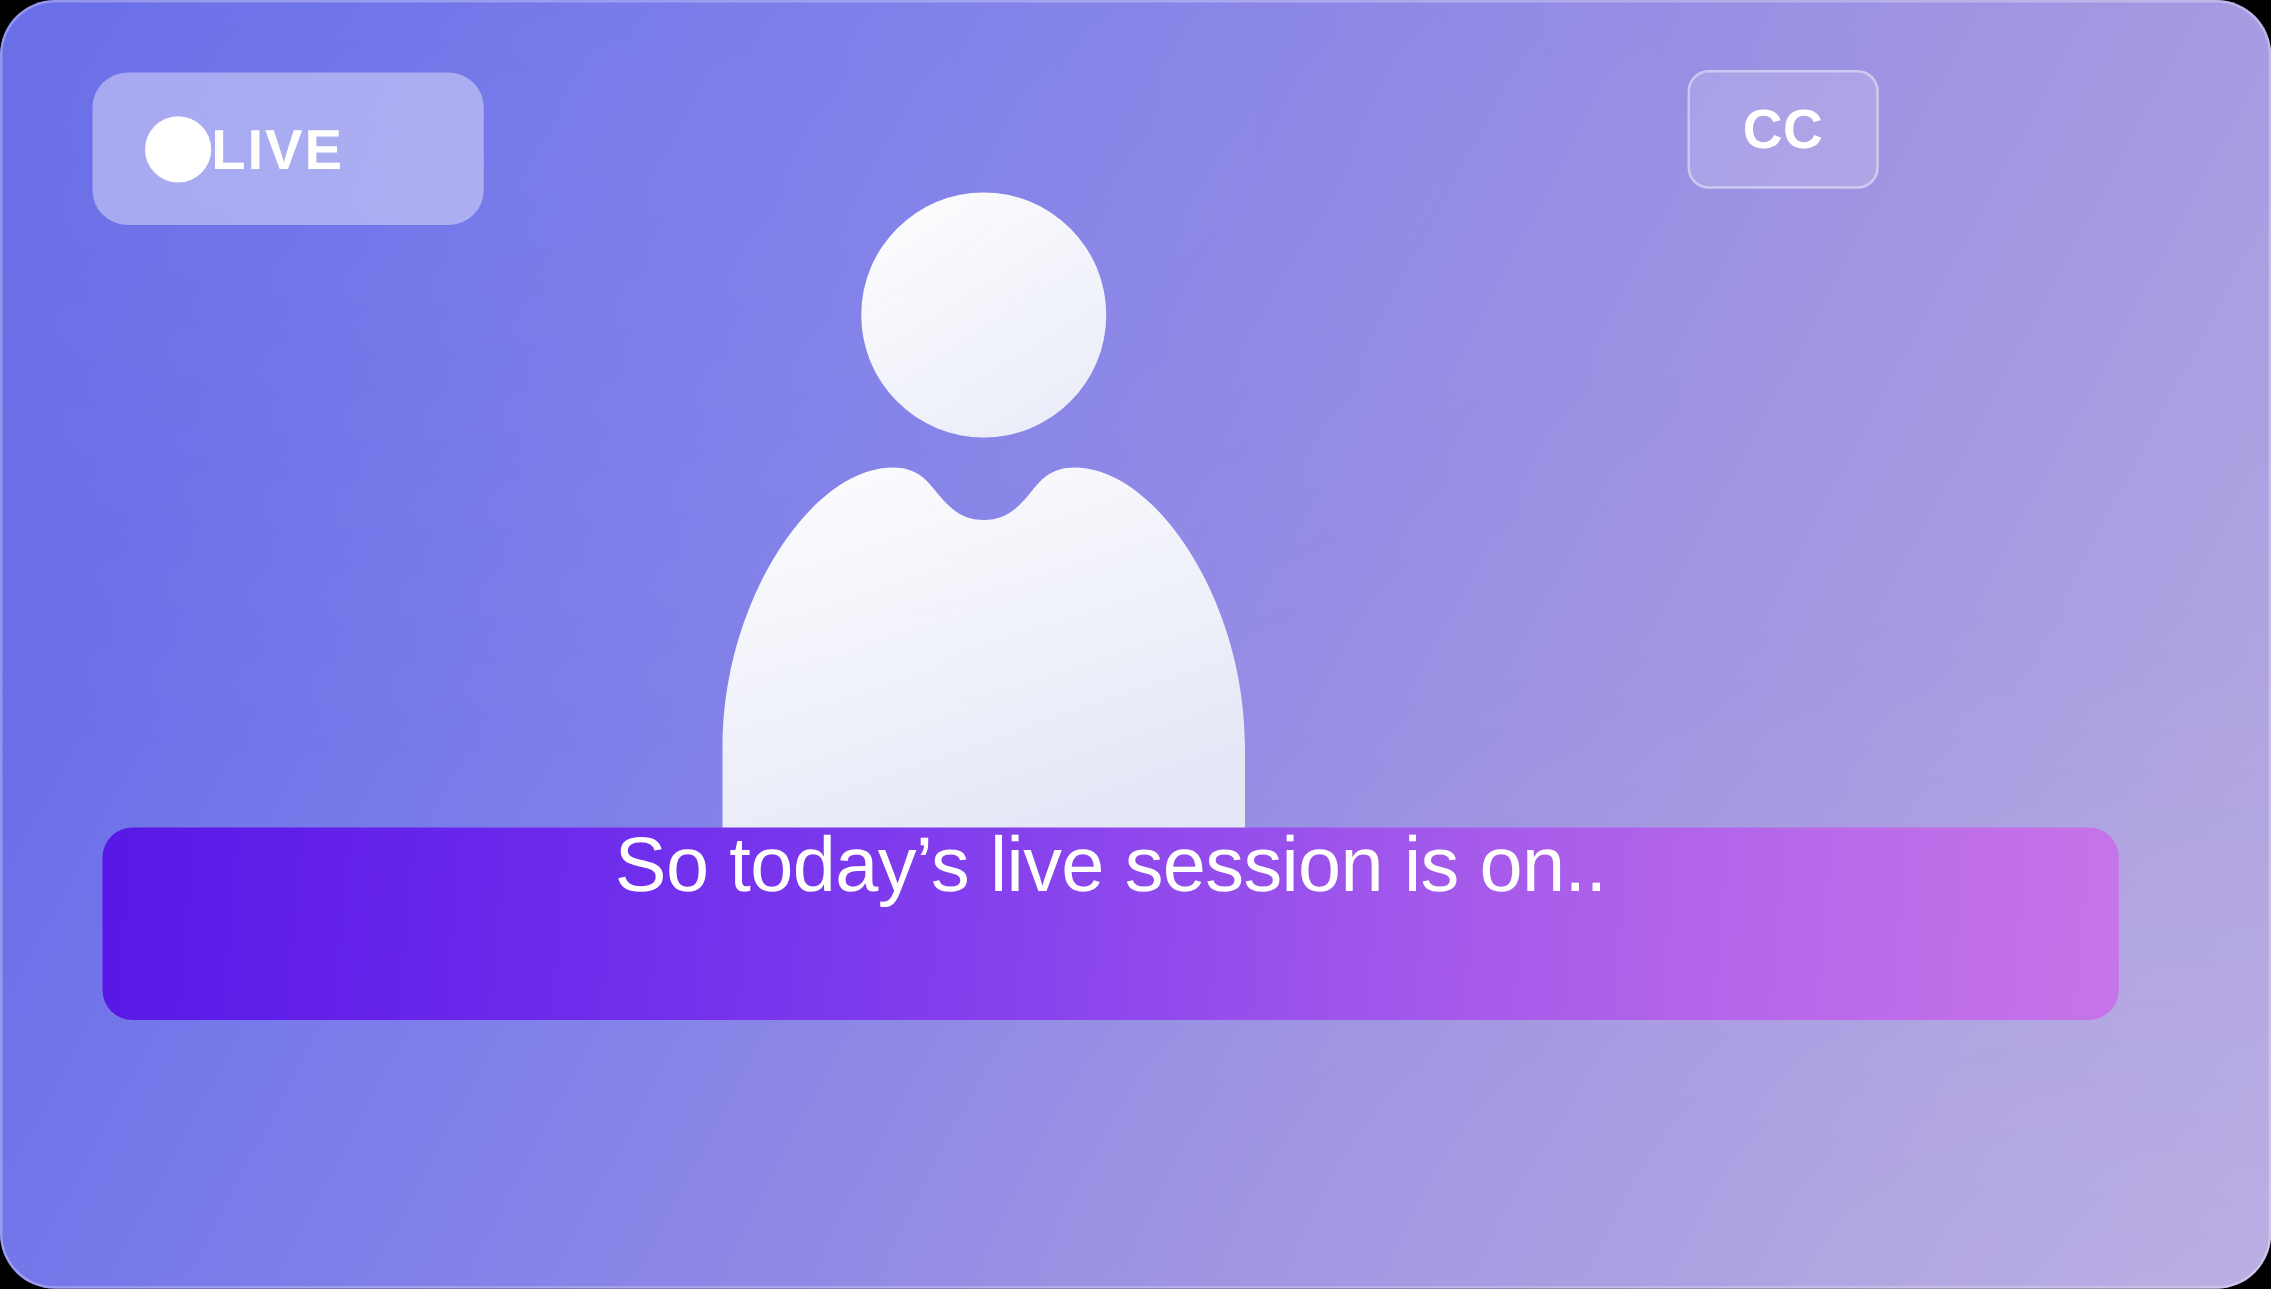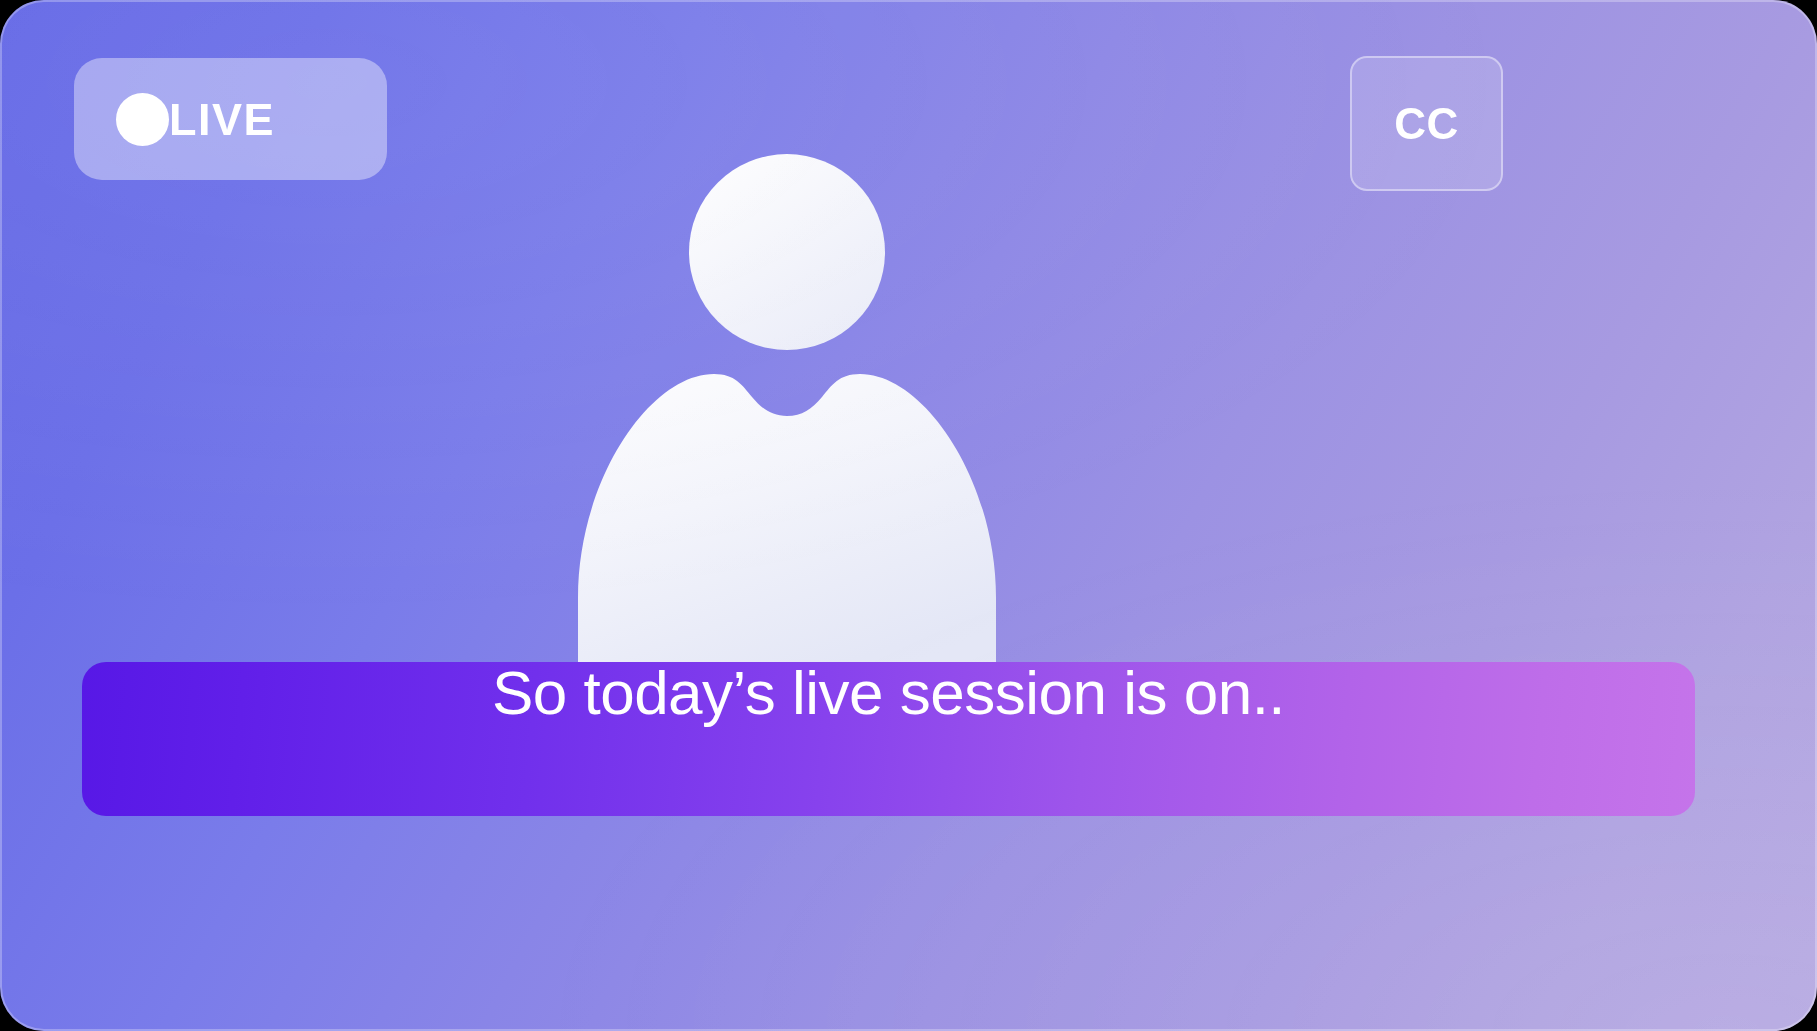--- a/index.html
+++ b/index.html
@@ -65,21 +65,21 @@
     font-weight:bold;
     letter-spacing:1.5px;
     line-height:1;
     white-space:nowrap;
   }
 
   
   .cc-button {
     position:absolute;
     left:1350px; top:56px;
-    width:153px; height:135px;
+    width:153px; height:95px;
     border-radius:17px;
     background:rgba(255,255,255,.16);
     border:2.5px solid rgba(255,255,255,.42);
     display:flex; align-items:center; justify-content:center;
     z-index:5;
   }
   .cc-label {
     color:#ffffff;
     font-size:44px;
     font-weight:bold;

